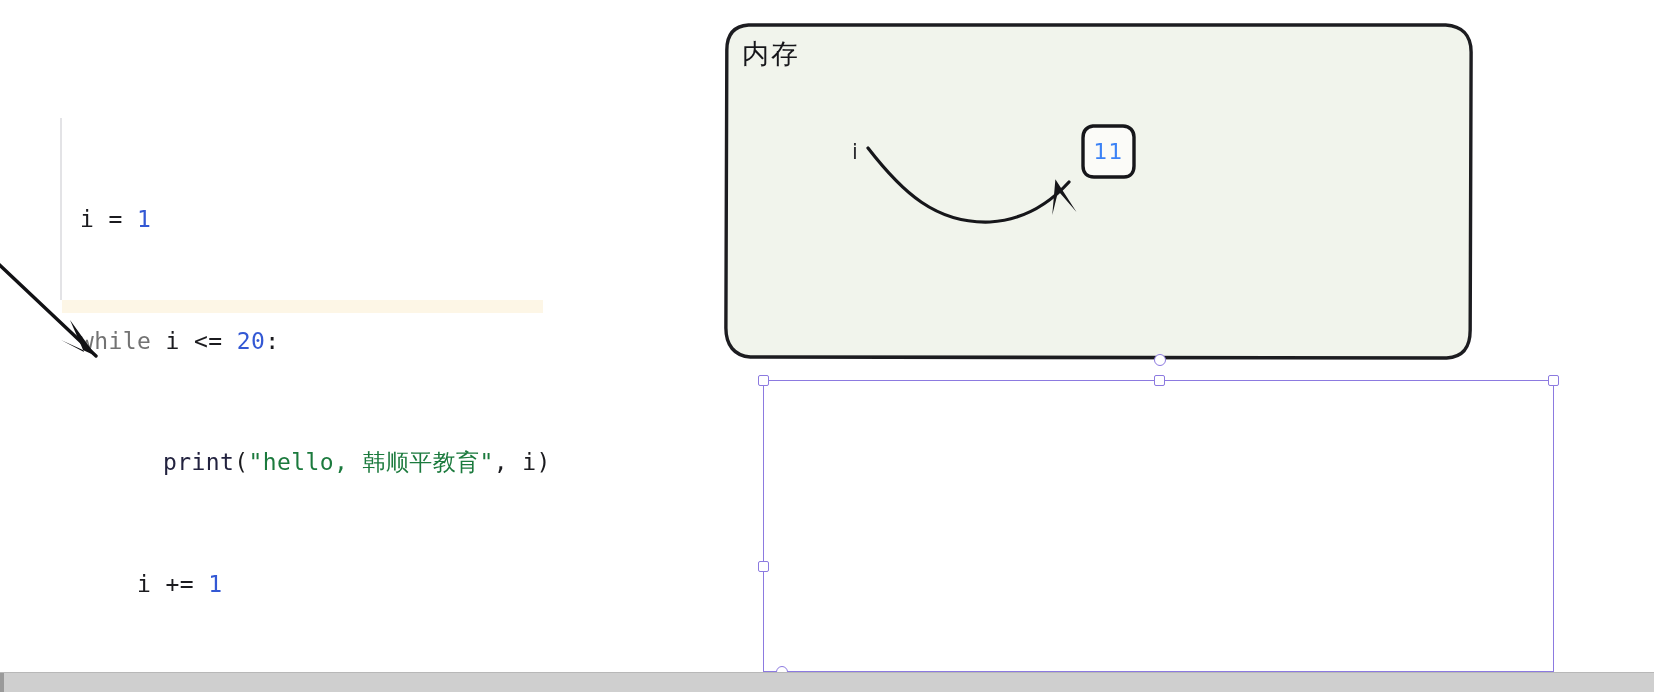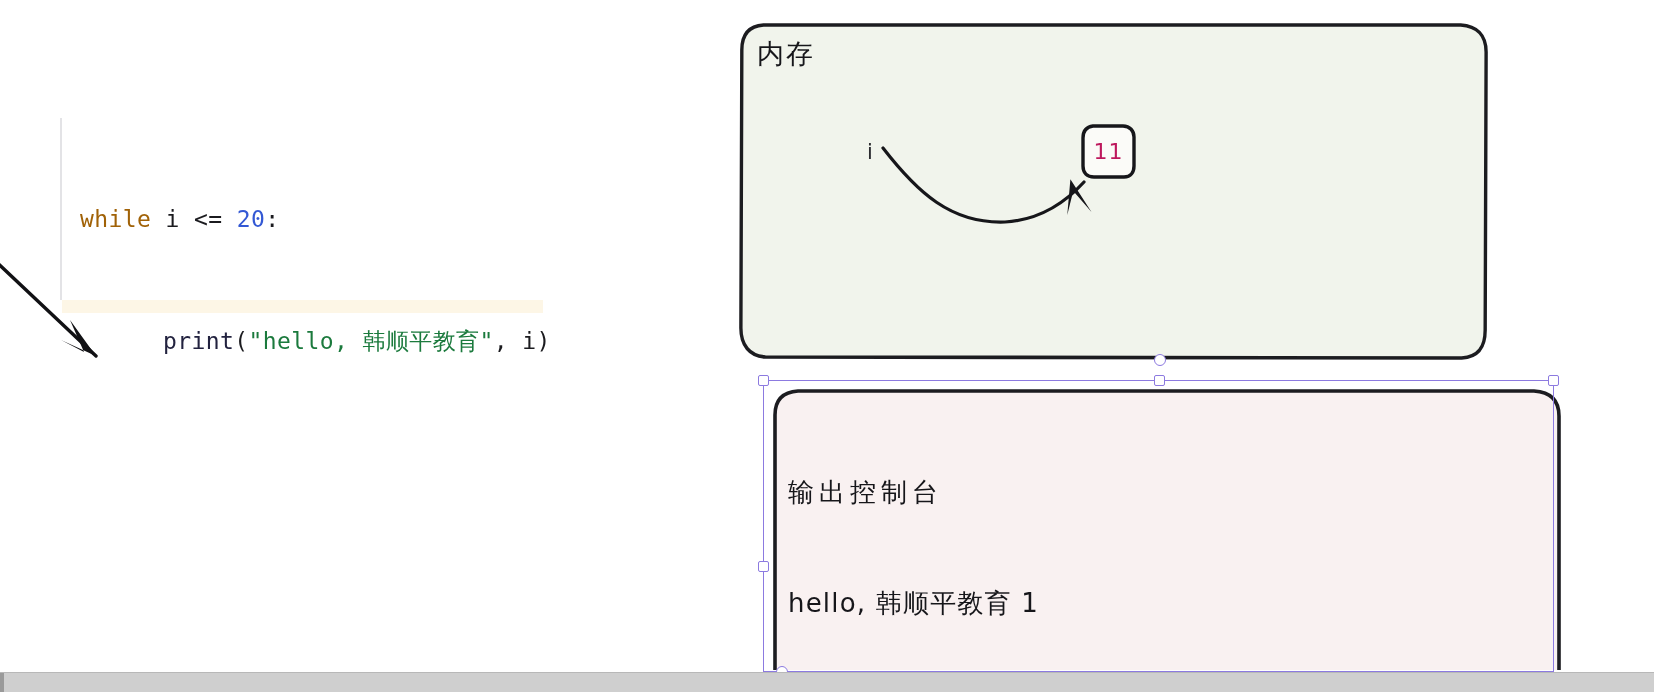--- a/index.html
+++ b/index.html
@@ -45,21 +45,21 @@
     left: 20px;
     top: 0;
     font-family: "DejaVu Sans Mono", monospace;
     font-size: 23px;
     line-height: 40.5px;
     white-space: pre;
     color: #1b1b1f;
     letter-spacing: 0.4px;
   }
   .code-line { height: 40.5px; }
-  .tok-kw   { color: #a16207; margin-top: 10px; }
+  .tok-kw   { color: #737373; margin-top: 10px; }
   .tok-num  { color: #3358d4; }
   .tok-fn   { color: #22223f; margin-left: 26px; }
   .tok-str  { color: #1b7a3d; }
   .tok-pun  { color: #1b1b1f; }
   .tok-var  { color: #1b1b1f; }
   .code-highlight {
     position: absolute;
     left: 2px;
     top: 182px;
     width: 481px;
@@ -90,21 +90,21 @@
   }
   .hb-label {
     position: absolute;
     font-family: "DejaVu Sans", sans-serif;
     color: #16161a;
     white-space: pre;
   }
 
   
   #memory-box {
-    left: 739px;
+    left: 724px;
     top: 22px;
     width: 749px;
     height: 338px;
   }
   #memory-title {
     left: 18px;
     top: 14px;
     font-size: 27px;
     letter-spacing: 2px;
   }
@@ -126,21 +126,21 @@
   #value-cell .vc-text {
     position: absolute;
     left: 0; top: 0;
     width: 55px;
     height: 55px;
     display: flex;
     align-items: center;
     justify-content: center;
     font-family: "DejaVu Sans", sans-serif;
     font-size: 22px;
-    color: #be185d;
+    color: #3b82f6;
     letter-spacing: 1px;
   }
 
   
   #console-box {
     left: 772px;
     top: 388px;
     width: 790px;
     height: 282px;
   }
@@ -214,22 +214,24 @@
   }
 </style>
 </head>
 <body>
 
 <div id="canvas">
 
   <div class="code-panel">
     <div class="code-gutter"></div>
     <div class="code-lines">
+      <div class="code-line"><span class="tok-var">i </span><span class="tok-pun">= </span><span class="tok-num">1</span></div>
       <div class="code-line"><span class="tok-kw">while</span><span class="tok-pun"> i &lt;= </span><span class="tok-num">20</span><span class="tok-pun">:</span></div>
       <div class="code-line"><span class="tok-pun">    </span><span class="tok-fn">print</span><span class="tok-pun">(</span><span class="tok-str">"hello, 韩顺平教育"</span><span class="tok-pun">, i)</span></div>
+      <div class="code-line"><span class="tok-pun">    i += </span><span class="tok-num">1</span></div>
     </div>
     <div class="code-highlight"></div>
   </div>
 
   <svg class="arrow-left" viewBox="0 0 130 120">
     <path d="M2 8 L108 108" stroke="#111114" stroke-width="3.4" fill="none" stroke-linecap="round"></path>
     <path d="M108 108 L73 92 L96 104 L82 72 Z" fill="#111114"></path>
   </svg>
 
   <div class="hand-box" id="memory-box">
@@ -244,33 +246,20 @@
     </svg>
   </div>
 
   <div id="value-cell">
     <svg style="position:absolute;left:0;top:0;width:55px;height:55px;" viewBox="0 0 55 55">
       <path d="M12 2 C5 3 2 8 2 14 L2 42 C2 49 6 53 13 53 L43 53 C50 53 53 48 53 42 L53 13 C53 7 49 2 42 2 Z" fill="#fbfbf8" stroke="#16161a" stroke-width="3.4" stroke-linejoin="round"></path>
     </svg>
     <div class="vc-text">11</div>
   </div>
 
-  <div class="hand-box" id="console-box">
-    <svg class="hb-svg" viewBox="0 0 790 282" preserveAspectRatio="none">
-      <path d="M26 3 C11 4 3 12 3 27 L3 300 L787 300 L787 28 C787 12 778 4 762 3 Z" fill="#f9f1f1" stroke="#1c1c20" stroke-width="3.6" stroke-linejoin="round"></path>
-    </svg>
-    <div id="console-lines">
-      <div class="cl-title">输出控制台</div>
-      <div>hello, 韩顺平教育 1</div>
-      
-      
-      
-      
-    </div>
-  </div>
 
   <div id="selection">
     <div class="sel-handle tl"></div>
     <div class="sel-handle tm"></div>
     <div class="sel-handle tr"></div>
     <div class="sel-handle ml"></div>
   </div>
   <div class="round-handle" id="mem-bottom-handle"></div>
   <div class="round-handle" id="sel-bottom-handle"></div>
 

